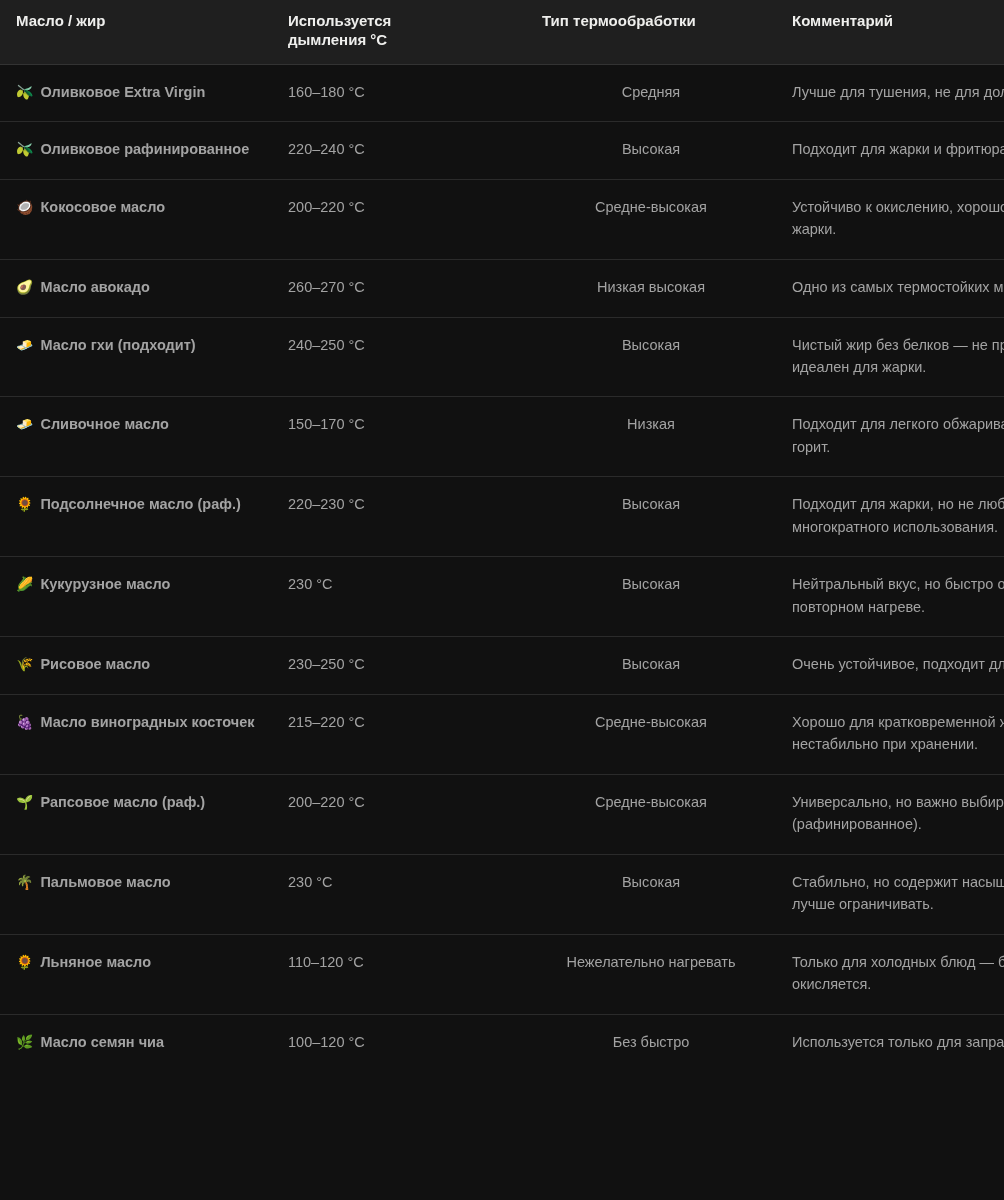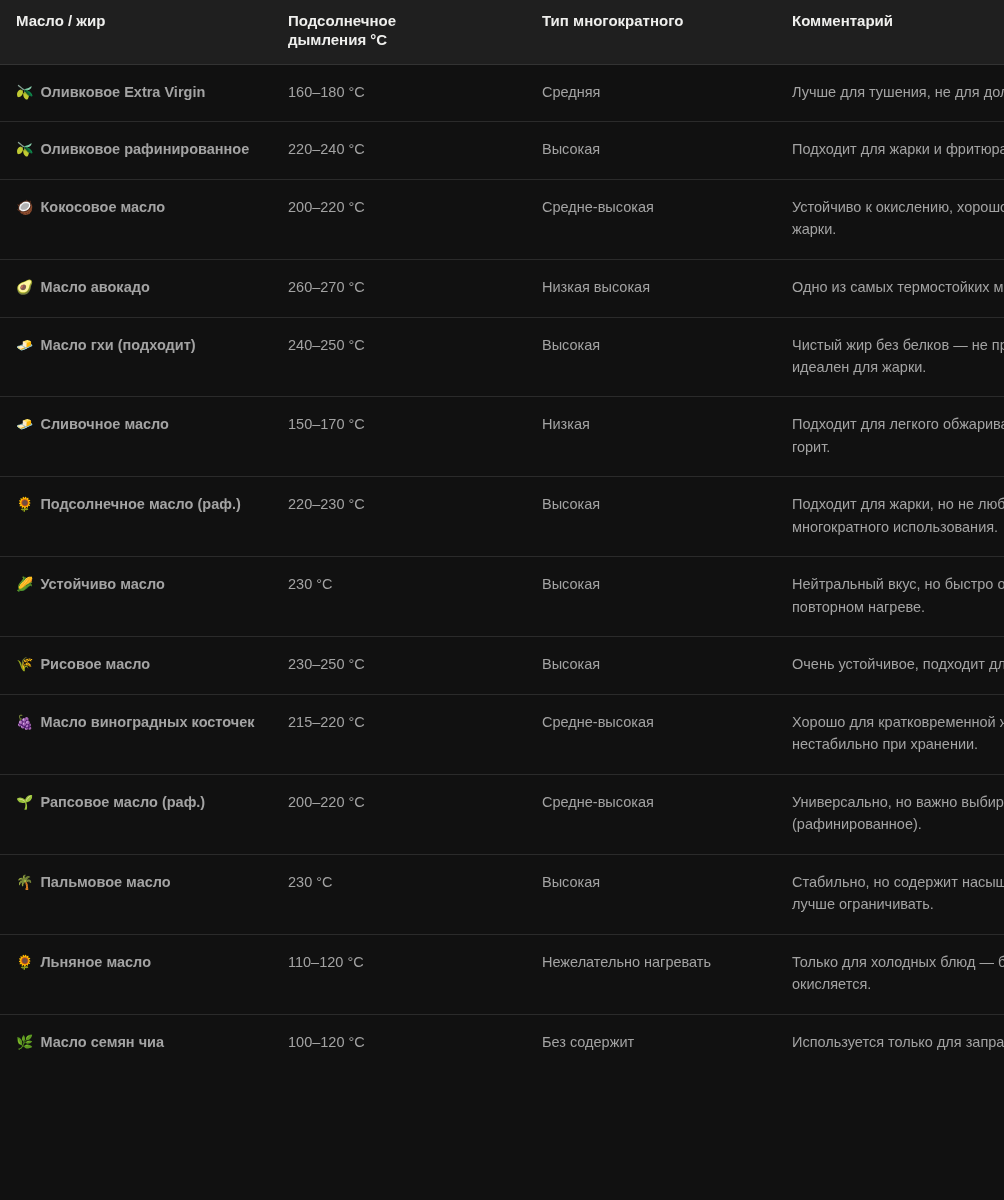--- a/index.html
+++ b/index.html
@@ -60,36 +60,37 @@
     margin-right: 7px;
     font-weight: 400;
     font-size: 14px;
   }
   td.temp-cell {
     color: #d9d9d7;
     white-space: nowrap;
   }
   td.type-cell {
     color: #d9d9d7;
+    text-align: center;
   }
   td.note-cell {
     color: #d6d6d4;
   }
   thead th .hdr-line2 { display: block; }
 </style>
 </head>
 <body>
 
 <div class="table-wrap">
   <table class="oil-table">
     <thead>
       <tr>
         <th class="col-oil">Масло / жир</th>
-        <th class="col-temp"><span>Подсолнечное</span><span class="hdr-line2">дымления °C</span></th>
-        <th class="col-type">Тип многократного</th>
+        <th class="col-temp"><span>Используется</span><span class="hdr-line2">дымления °C</span></th>
+        <th class="col-type">Тип термообработки</th>
         <th class="col-note">Комментарий</th>
       </tr>
     </thead>
     <tbody>
         <tr>
           <td class="oil-cell"><span class="emoji">🫒</span><span>Оливковое Extra Virgin</span></td>
           <td class="temp-cell">160–180 °C</td>
           <td class="type-cell">Средняя</td>
           <td class="note-cell">Лучше для тушения, не для долгой жарки.</td>
         </tr>
@@ -123,21 +124,21 @@
           <td class="type-cell">Низкая</td>
           <td class="note-cell">Подходит для легкого обжаривания, но быстро горит.</td>
         </tr>
         <tr>
           <td class="oil-cell"><span class="emoji">🌻</span><span>Подсолнечное масло (раф.)</span></td>
           <td class="temp-cell">220–230 °C</td>
           <td class="type-cell">Высокая</td>
           <td class="note-cell">Подходит для жарки, но не любит многократного использования.</td>
         </tr>
         <tr>
-          <td class="oil-cell"><span class="emoji">🌽</span><span>Устойчиво масло</span></td>
+          <td class="oil-cell"><span class="emoji">🌽</span><span>Кукурузное масло</span></td>
           <td class="temp-cell">230 °C</td>
           <td class="type-cell">Высокая</td>
           <td class="note-cell">Нейтральный вкус, но быстро окисляется при повторном нагреве.</td>
         </tr>
         <tr>
           <td class="oil-cell"><span class="emoji">🌾</span><span>Рисовое масло</span></td>
           <td class="temp-cell">230–250 °C</td>
           <td class="type-cell">Высокая</td>
           <td class="note-cell">Очень устойчивое, подходит для фритюра.</td>
         </tr>
@@ -161,18 +162,18 @@
         </tr>
         <tr>
           <td class="oil-cell"><span class="emoji">🌻</span><span>Льняное масло</span></td>
           <td class="temp-cell">110–120 °C</td>
           <td class="type-cell">Нежелательно нагревать</td>
           <td class="note-cell">Только для холодных блюд — быстро окисляется.</td>
         </tr>
         <tr>
           <td class="oil-cell"><span class="emoji">🌿</span><span>Масло семян чиа</span></td>
           <td class="temp-cell">100–120 °C</td>
-          <td class="type-cell">Без содержит</td>
+          <td class="type-cell">Без быстро</td>
           <td class="note-cell">Используется только для заправок и смузи.</td>
         </tr>
       </tbody>
   </table>
 </div>
 
 </body></html>

